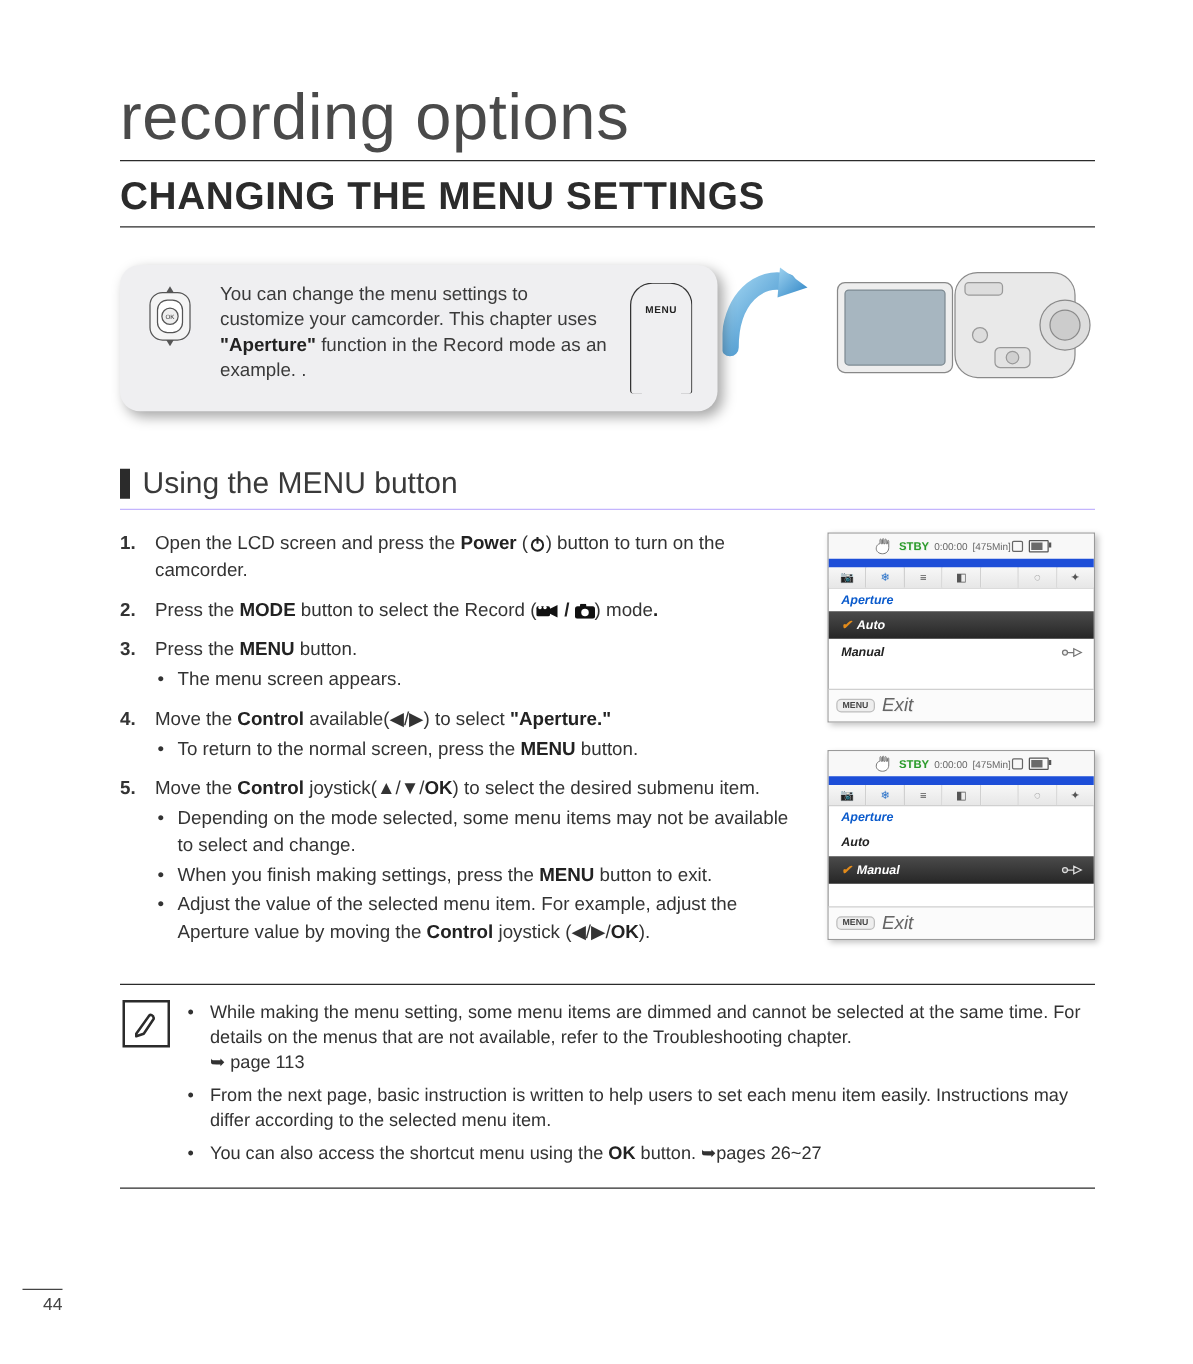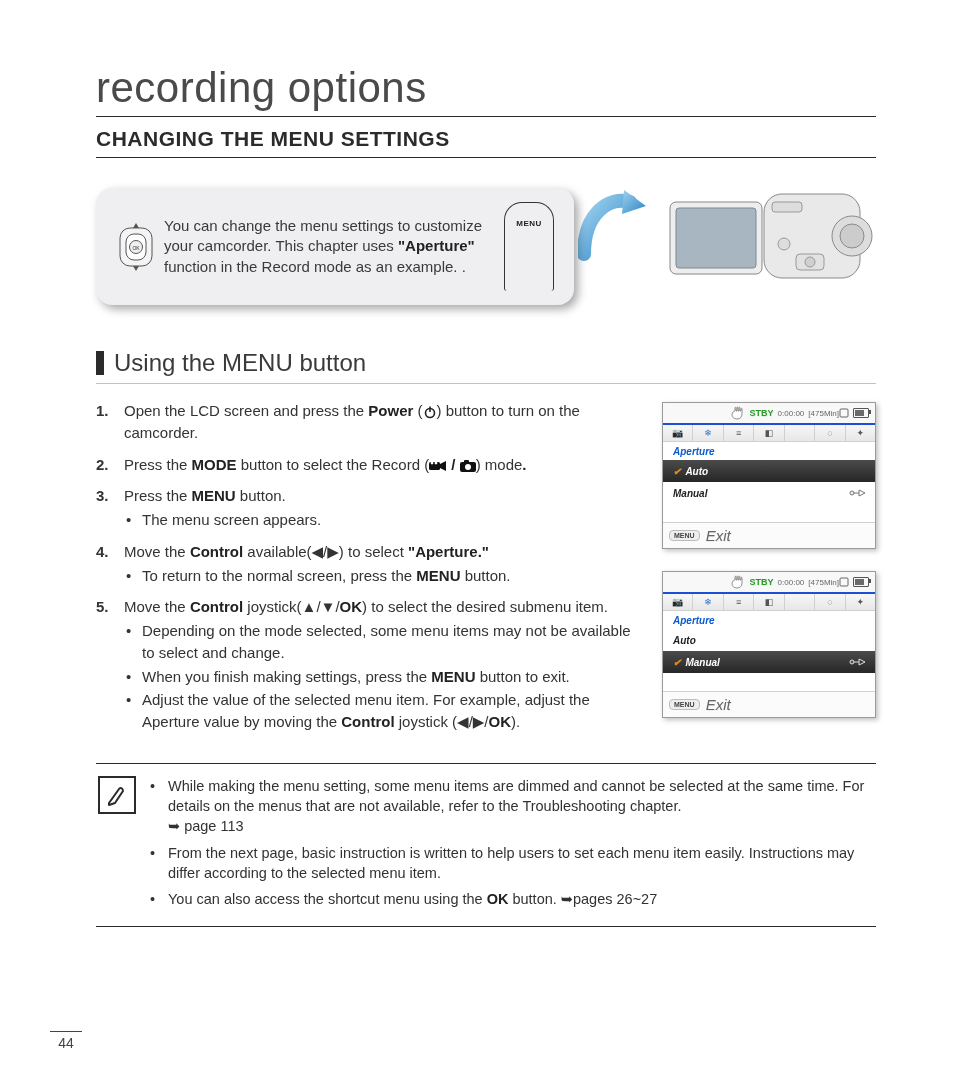--- a/index.html
+++ b/index.html
@@ -8,53 +8,53 @@
     font-family: Helvetica, Arial, sans-serif;
     color:#323232;
     position:relative;
   }
   .page {
     padding:64px 78px 0 96px;
   }
   h1.title {
     font-family: "Helvetica Neue", Helvetica, Arial, sans-serif;
     font-weight:200;
-    font-size:42px;
+    font-size:52px;
     letter-spacing:0.5px;
     color:#4a4a4a;
     margin:0 0 2px 0;
     border-bottom:1.5px solid #2b2b2b;
     padding-bottom:4px;
   }
   h2.section {
     font-weight:700;
-    font-size:21px;
+    font-size:31px;
     letter-spacing:0.5px;
     color:#2b2b2b;
     margin:10px 0 30px 0;
     border-bottom:1px solid #2b2b2b;
     padding-bottom:6px;
   }
   .callout-row {
     display:flex;
     align-items:flex-start;
     gap:18px;
     margin-bottom:44px;
   }
   .callout {
     position:relative;
     flex:1;
     min-height:88px;
     background:#efeff1;
     border-radius:16px;
     box-shadow: 4px 4px 10px rgba(0,0,0,0.35);
     display:flex;
-    align-items:center;
+    align-items:flex-start;
     padding:14px 20px 14px 18px;
-    gap:6px;
+    gap:18px;
   }
   .ok-widget {
     width:44px; height:54px; flex:0 0 auto;
   }
   .callout-text {
     flex:1;
     font-size:15px;
     line-height:1.35;
     color:#3a3a3a;
   }
@@ -145,24 +145,24 @@
   .screen {
     width:212px;
     background:#fff;
     border:1px solid #9a9a9a;
     box-shadow: 2px 2px 5px rgba(0,0,0,0.25);
     font-size:10px;
   }
   .screen .topbar {
     display:flex;
     align-items:center;
-    justify-content:flex-end;
+    justify-content:center;
     padding:3px 6px;
     background:#f8f8f8;
-    border-bottom:2px solid #1d4ed8;
+    border-bottom:7px solid #1d4ed8;
   }
   .screen .topbar .left { display:flex; align-items:center; gap:4px; }
   .screen .hand {
     width:16px; height:14px;
   }
   .screen .stby { color:#2a9a2a; font-weight:700; font-size:9px; text-shadow:0.5px 0.5px 0 #dff0df;}
   .screen .time { color:#666; font-size:8px; }
   .screen .remain { color:#666; font-size:8px; }
   .screen .batt { width:14px; height:8px; border:1px solid #555; border-radius:1px; position:relative;}
   .screen .batt::after { content:""; position:absolute; right:-3px; top:1px; width:2px; height:4px; background:#555;}
@@ -253,22 +253,21 @@
   .note-box ul.bullets > li { padding-left:20px; margin-bottom:6px; }
   .page-num {
     position:absolute;
     left:18px;
     bottom:40px;
     font-size:14px;
     color:#444;
     border-top:1px solid #444;
     padding-top:3px;
     width:32px;
-    text-align:center;
-    margin-left:32px;
+    text-align:right;
   }
   b { font-weight:700; color:#222; }
 </style>
 </head>
 <body>
 
 <div class="page">
   <h1 class="title">recording options</h1>
   <h2 class="section">CHANGING THE MENU SETTINGS</h2>
 

